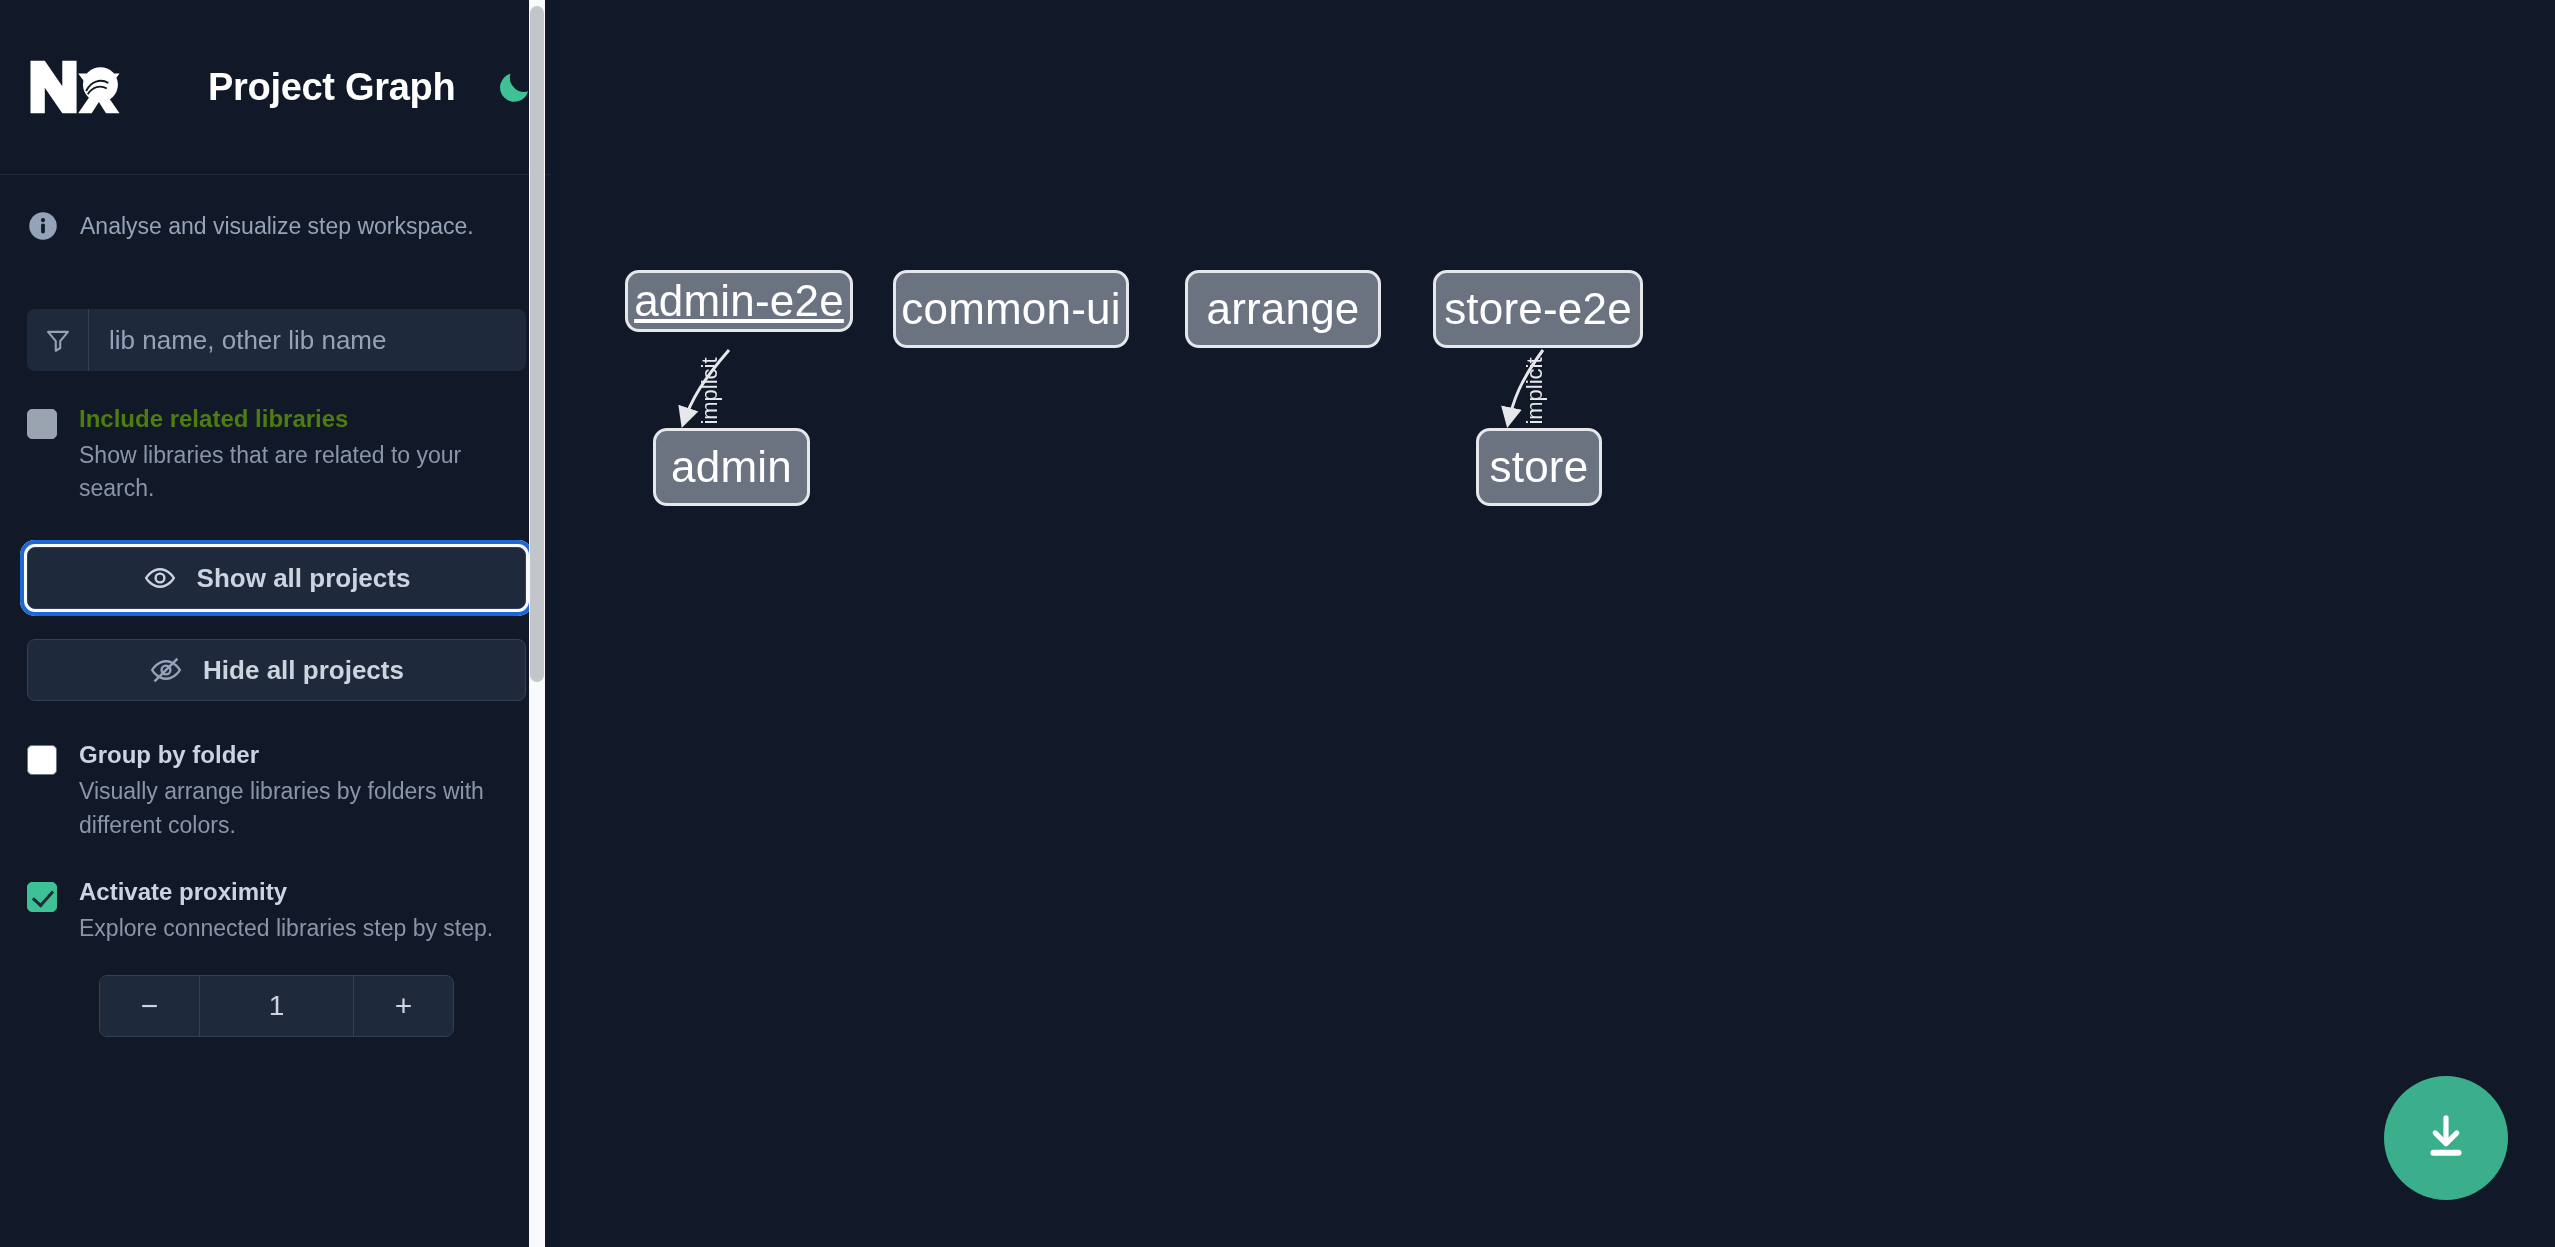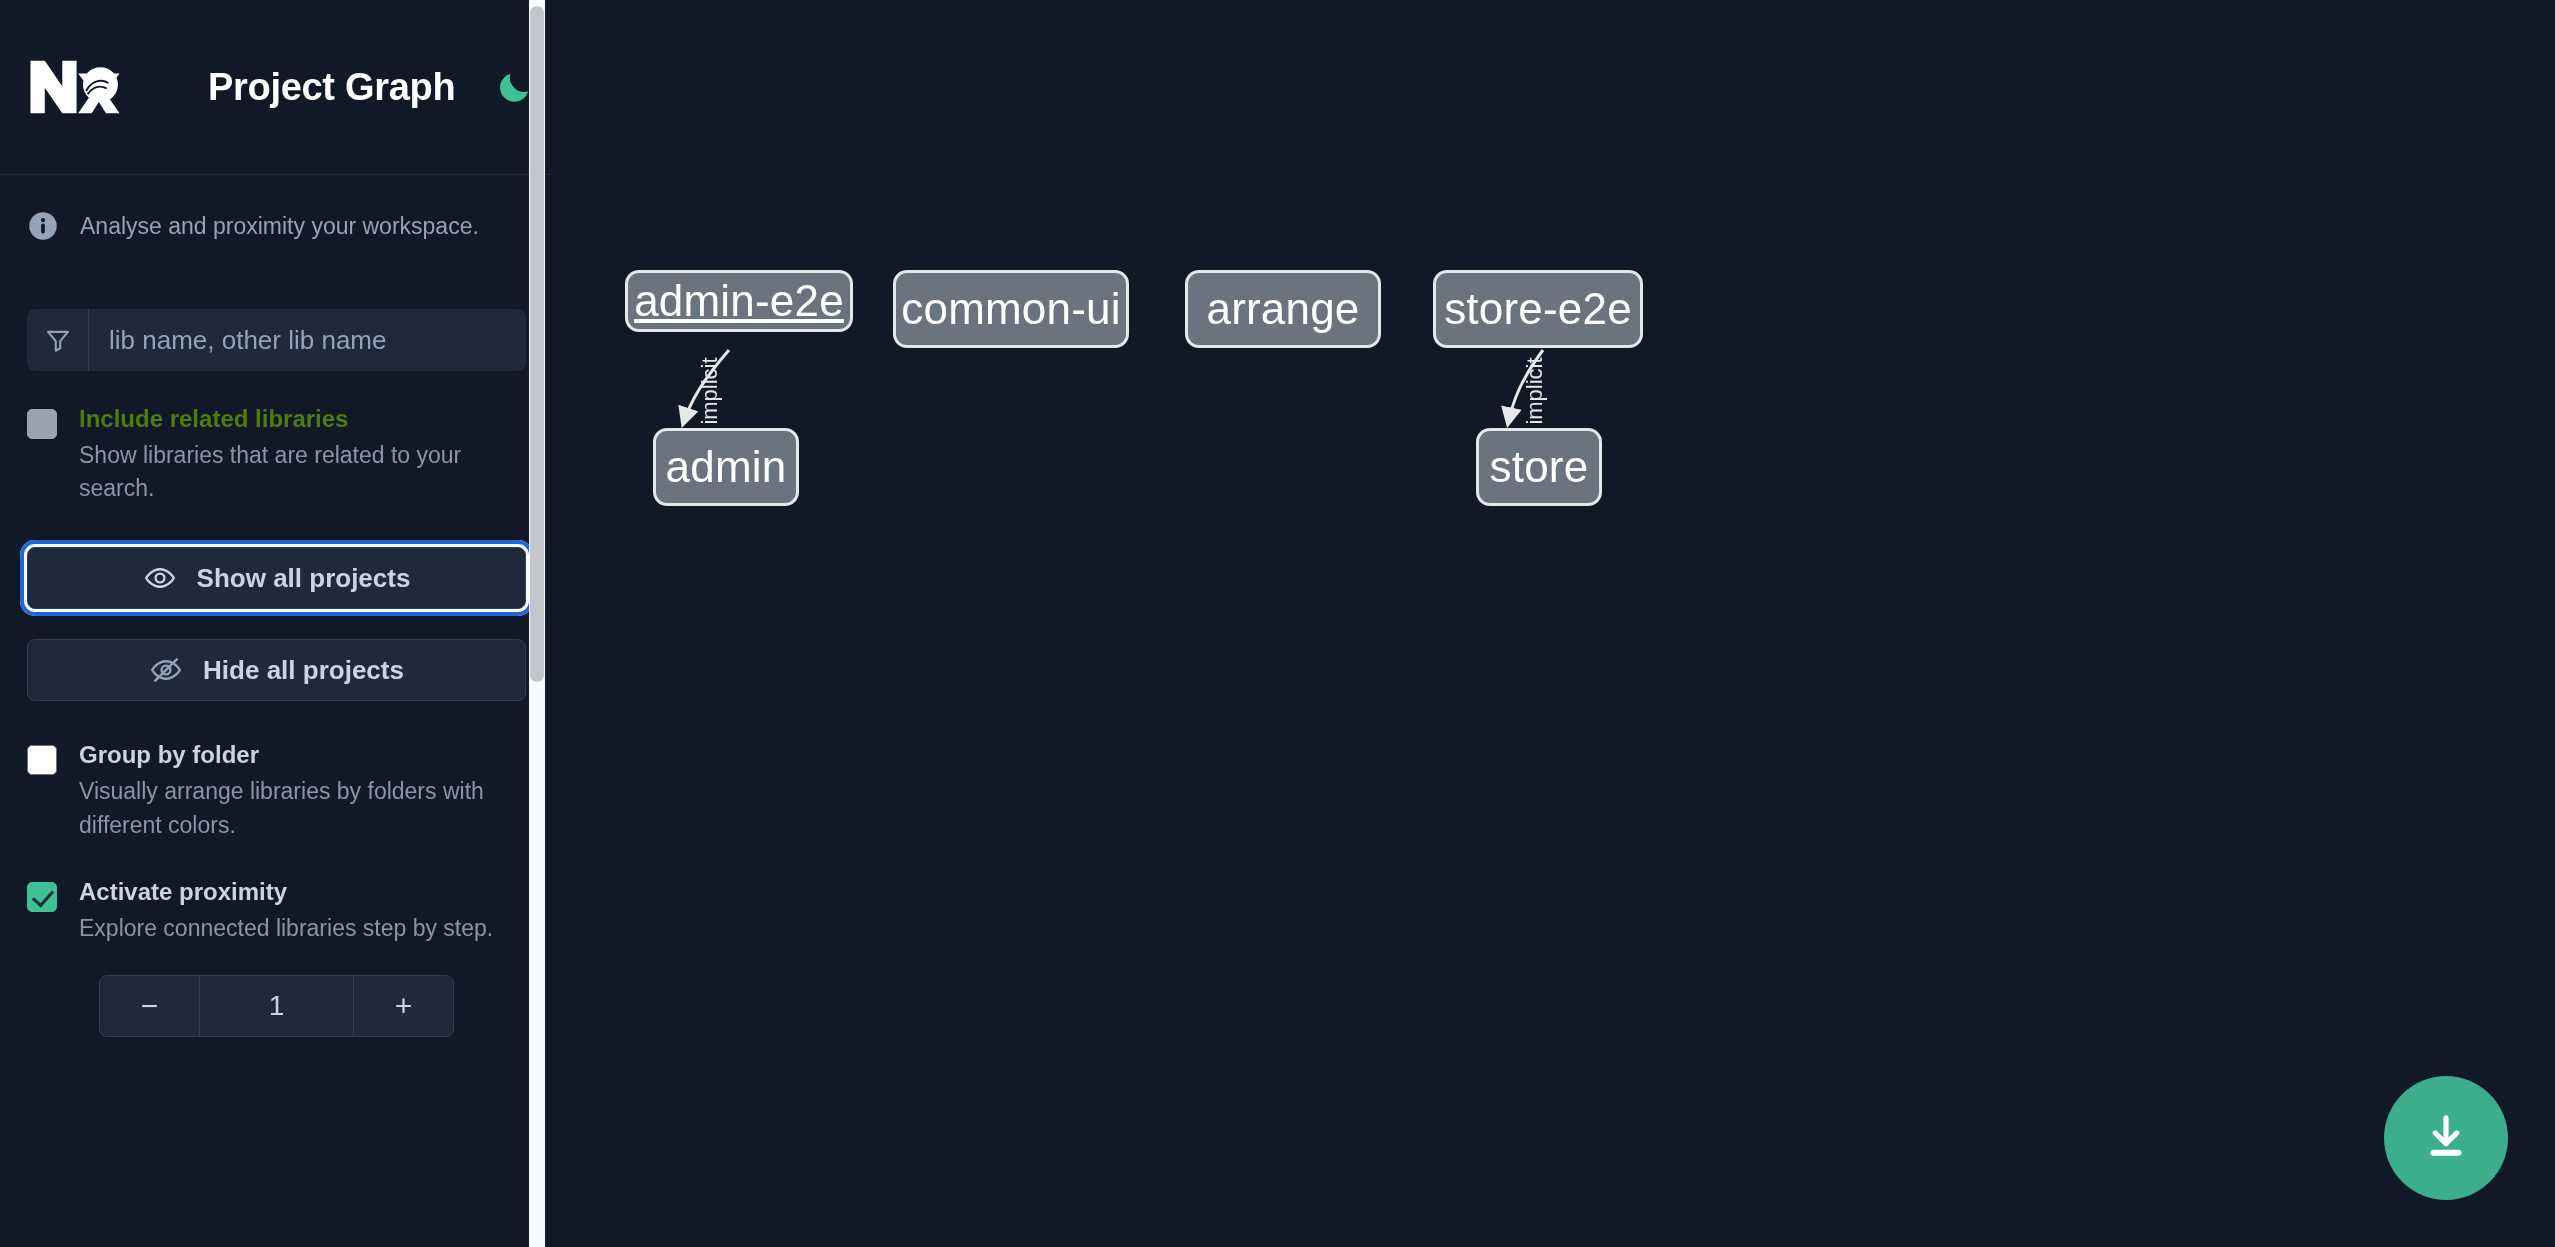--- a/index.html
+++ b/index.html
@@ -234,21 +234,21 @@
       </div>
 
       <div class="tagline-row">
         <span class="info-icon">
           <svg viewBox="0 0 24 24" width="30" height="30" aria-hidden="true">
             <circle cx="12" cy="12" r="11" fill="#94a3b8"></circle>
             <circle cx="12" cy="7.2" r="1.7" fill="#111827"></circle>
             <rect x="10.5" y="10" width="3" height="8" rx="1.4" fill="#111827"></rect>
           </svg>
         </span>
-        <span class="tagline-text">Analyse and proximity your workspace.</span>
+        <span class="tagline-text">Analyse and visualize step workspace.</span>
       </div>
 
       <div class="filter-wrap">
         <div class="filter-box">
           <span class="filter-icon-cell">
             <svg viewBox="0 0 24 24" width="28" height="28" aria-hidden="true">
               <path d="M3.5 5h17l-6.6 8v6l-3.8 2.2V13z" fill="none" stroke="#94a3b8" stroke-width="1.8" stroke-linejoin="round"></path>
             </svg>
           </span>
           <input class="filter-input" type="text" placeholder="lib name, other lib name" value="" style="">
@@ -337,21 +337,21 @@
     <div class="edge-label" style="left:948px; top:378px; transform: rotate(-90deg);">implicit</div>
 
     <div class="node" style="left:72px; top:270px; width:228px; height:62px;text-decoration:underline;">admin-e2e</div>
 
     <div class="node" style="left:340px; top:270px; width:236px; height:78px;">common-ui</div>
 
     <div class="node" style="left:632px; top:270px; width:196px; height:78px;">arrange</div>
 
     <div class="node" style="left:880px; top:270px; width:210px; height:78px;">store-e2e</div>
 
-    <div class="node" style="left:100px; top:428px; width:146px; height:78px;">admin</div>
+    <div class="node" style="left:100px; top:428px; width:157px; height:78px;">admin</div>
 
     <div class="node" style="left:923px; top:428px; width:126px; height:78px;">store</div>
 
     <button class="fab">
       <span>
         <svg viewBox="0 0 24 24" width="54" height="54" aria-hidden="true">
           <path d="M12 3.5v10.5" stroke="#ffffff" stroke-width="2.3" stroke-linecap="round" fill="none"></path>
           <path d="M7.2 10.2 L12 15 L16.8 10.2" stroke="#ffffff" stroke-width="2.3" stroke-linecap="round" stroke-linejoin="round" fill="none"></path>
           <path d="M6.4 19h11.2" stroke="#ffffff" stroke-width="2.6" stroke-linecap="round" fill="none"></path>
         </svg>

